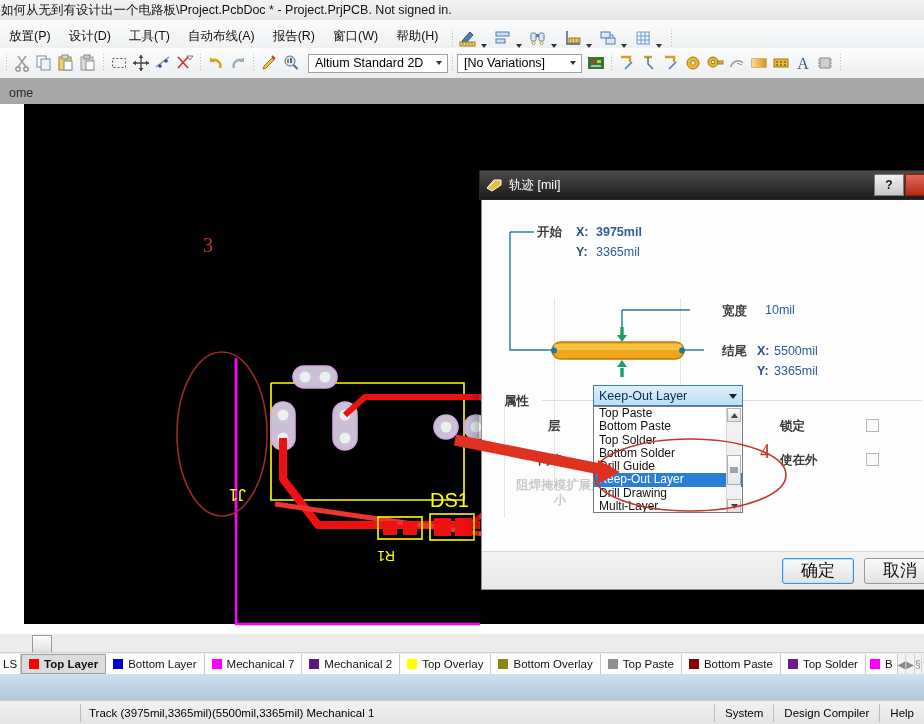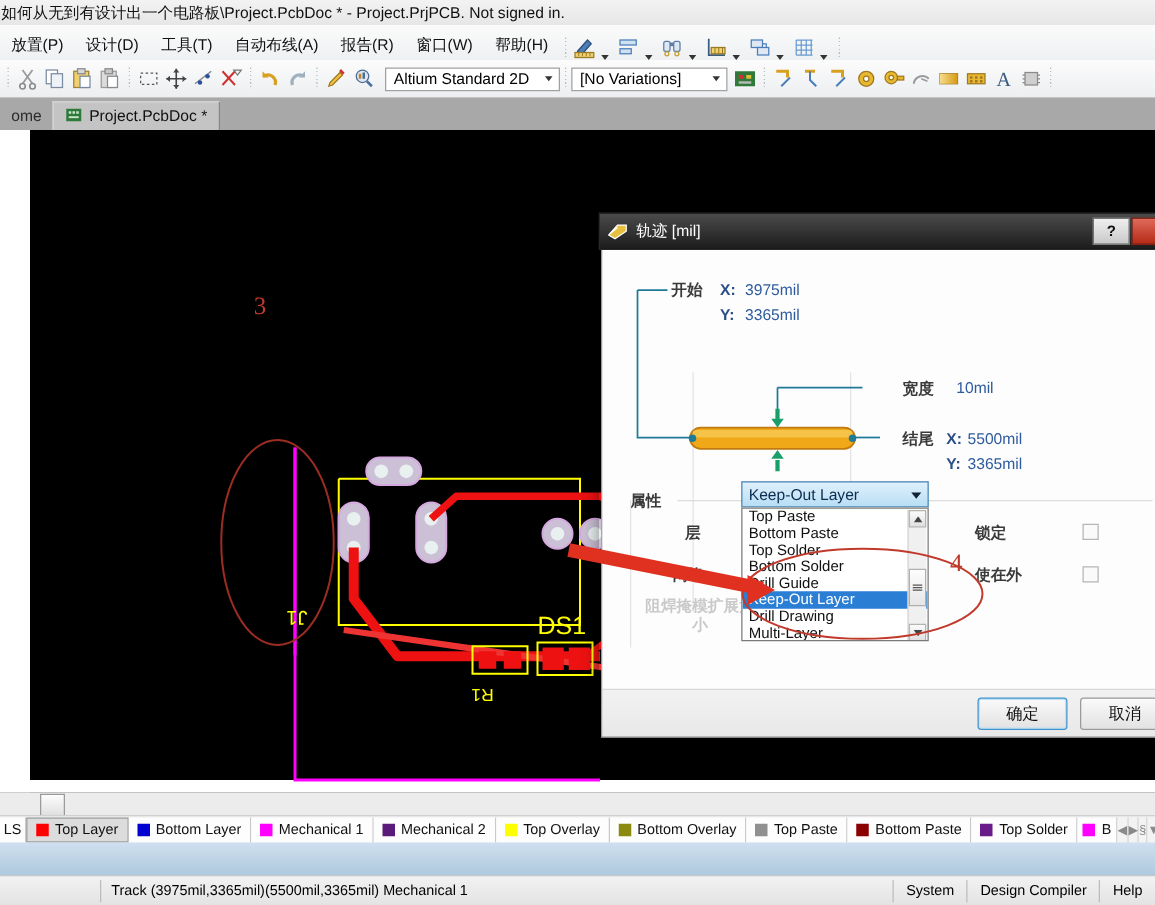--- a/index.html
+++ b/index.html
@@ -76,21 +76,21 @@
   #layerbar{
     position:absolute;left:0;top:652px;width:924px;height:22px;
     background:#efefef;border-top:1px solid #d0d0d0;border-bottom:1px solid #c8c8c8;
     display:flex;align-items:center;overflow:hidden;
   }
   .ltab{
     height:20px;display:flex;align-items:center;gap:5px;padding:0 7px;
     font-size:11.5px;white-space:nowrap;border-right:1px solid #c9c9c9;
     background:#fdfdfd;color:#111;box-sizing:border-box;
   }
-  .ltab.sel{background:#dcdcdc;font-weight:normal;border:1px solid #9f9f9f;}
+  .ltab.sel{background:#dcdcdc;font-weight:bold;border:1px solid #9f9f9f;}
   .lswatch{width:10px;height:10px;display:inline-block;}
   .lnav{width:17px;height:20px;display:flex;align-items:center;justify-content:center;
     background:#f3f3f3;border-right:1px solid #d0d0d0;color:#8a8a8a;font-size:10px;}
   #bluebar{position:absolute;left:0;top:674px;width:924px;height:26px;
     background:linear-gradient(to bottom,#cfe0ef,#aec9de);border-bottom:1px solid #8fa9bd;}
 
   
   #statusbar{
     position:absolute;left:0;top:700px;width:924px;height:24px;
     background:linear-gradient(to bottom,#f2f2f2,#e3e3e3);
@@ -114,21 +114,21 @@
   }
   #dlgbody{
     position:absolute;left:2px;top:30px;width:456px;height:390px;
     background:#fbfbfb;border:1px solid #8f8f8f;border-top:none;box-sizing:border-box;
   }
   #dlgwhite{position:absolute;left:0;top:0;width:100%;height:352px;background:#fdfdfd;}
   #dlgfooter{position:absolute;left:0;bottom:0;width:100%;height:38px;
     background:linear-gradient(to bottom,#f2f2f2,#e8e8e8);border-top:1px solid #d7d7d7;
     display:flex;align-items:center;justify-content:flex-start;gap:10px;padding-left:300px;
     box-sizing:border-box;}
-  .dbtn{width:96px;height:24px;font-size:13px;display:flex;align-items:center;
+  .dbtn{width:96px;height:24px;font-size:17px;display:flex;align-items:center;
     justify-content:center;border:1px solid #9a9a9a;border-radius:3px;
     background:linear-gradient(to bottom,#fafafa,#e2e2e2);color:#111;}
   .dbtn.primary{border:1px solid #3c94d0;box-shadow:0 0 0 1px #bfe0f5 inset;}
   .dlglabel{color:#3a3a3a;font-weight:bold;font-size:12.5px;}
   .dlgval{color:#2d5b9e;font-size:12.5px;}
   .dlgvalkey{color:#2b4f86;font-size:12.5px;font-weight:bold;}
   .grpline{position:absolute;height:1px;background:#dcdcdc;}
   .vgrid{position:absolute;width:1px;background:#e4e4e4;}
 
   
@@ -428,34 +428,20 @@
           </g>
       </svg>
     </span>
 
     <div class="mb-sep"></div>
   </div>
 
   <div id="tabstrip">
     <div class="doctab inactive">
       <span>ome</span>
-    </div>
-    <div class="doctab active">
-      <span>
-        <svg width="14" height="14" viewBox="0 0 14 14">
-          <rect x="1" y="2" width="12" height="10" fill="#2f7a3a"></rect>
-          <g fill="#c8e8c8">
-              <rect x="3" y="4" width="2" height="2"></rect>
-              <rect x="6" y="4" width="2" height="2"></rect>
-          <rect x="9" y="4" width="2" height="2"></rect>
-              <rect x="3" y="8" width="8" height="1.5"></rect>
-            </g>
-        </svg>
-      </span>
-      <span>Project.PcbDoc *</span>
     </div>
   </div>
 
   <div id="canvas">
     <div id="canvasLeftGutter"></div>
     <div id="canvasBotGutter"></div>
 
     <svg width="924" height="530" viewBox="0 0 924 530" style="position:absolute;left:0;top:0;">
 
       <path d="M236 254 V420" stroke="#ff00ff" stroke-width="2.4" fill="none"></path>
@@ -546,21 +532,21 @@
           <circle cx="200" cy="150.5" r="3" fill="#1f7a9a"></circle>
 
           <path d="M140 127 v10" stroke="#19a06a" stroke-width="3.4"></path>
           <path d="M140 142 l-5 -7 h10 z" fill="#19a06a"></path>
           <path d="M140 177 v-9" stroke="#19a06a" stroke-width="3.4"></path>
           <path d="M140 160 l-5 7 h10 z" fill="#19a06a"></path>
         </svg>
 
         <span class="dlglabel" style="position:absolute;left:55px;top:24px;">开始</span>
         <span class="dlgvalkey" style="position:absolute;left:94px;top:25px;">X:</span>
-        <span class="dlgval" style="position:absolute;left:114px;top:25px;">3975mil</span>
+        <span class="dlgval" style="position:absolute;left:114px;top:25px;font-weight:bold;">3975mil</span>
         <span class="dlgvalkey" style="position:absolute;left:94px;top:45px;">Y:</span>
         <span class="dlgval" style="position:absolute;left:114px;top:45px;">3365mil</span>
 
         <span class="dlglabel" style="position:absolute;left:240px;top:103px;">宽度</span>
         <span class="dlgval" style="position:absolute;left:283px;top:103px;">10mil</span>
 
         <span class="dlglabel" style="position:absolute;left:240px;top:143px;">结尾</span>
         <span class="dlgvalkey" style="position:absolute;left:275px;top:144px;">X:</span>
         <span class="dlgval" style="position:absolute;left:292px;top:144px;">5500mil</span>
         <span class="dlgvalkey" style="position:absolute;left:275px;top:164px;">Y:</span>
@@ -646,21 +632,21 @@
     <div class="ltab sel">
       <span class="lswatch" style="background:#ff0000;"></span>
       <span>Top Layer</span>
     </div>
     <div class="ltab">
       <span class="lswatch" style="background:#0000d0;"></span>
       <span>Bottom Layer</span>
     </div>
     <div class="ltab">
       <span class="lswatch" style="background:#ff00ff;"></span>
-      <span>Mechanical 1</span>
+      <span>Mechanical 7</span>
     </div>
     <div class="ltab">
       <span class="lswatch" style="background:#5a1a7a;"></span>
       <span>Mechanical 2</span>
     </div>
     <div class="ltab">
       <span class="lswatch" style="background:#ffff00;"></span>
       <span>Top Overlay</span>
     </div>
     <div class="ltab">

